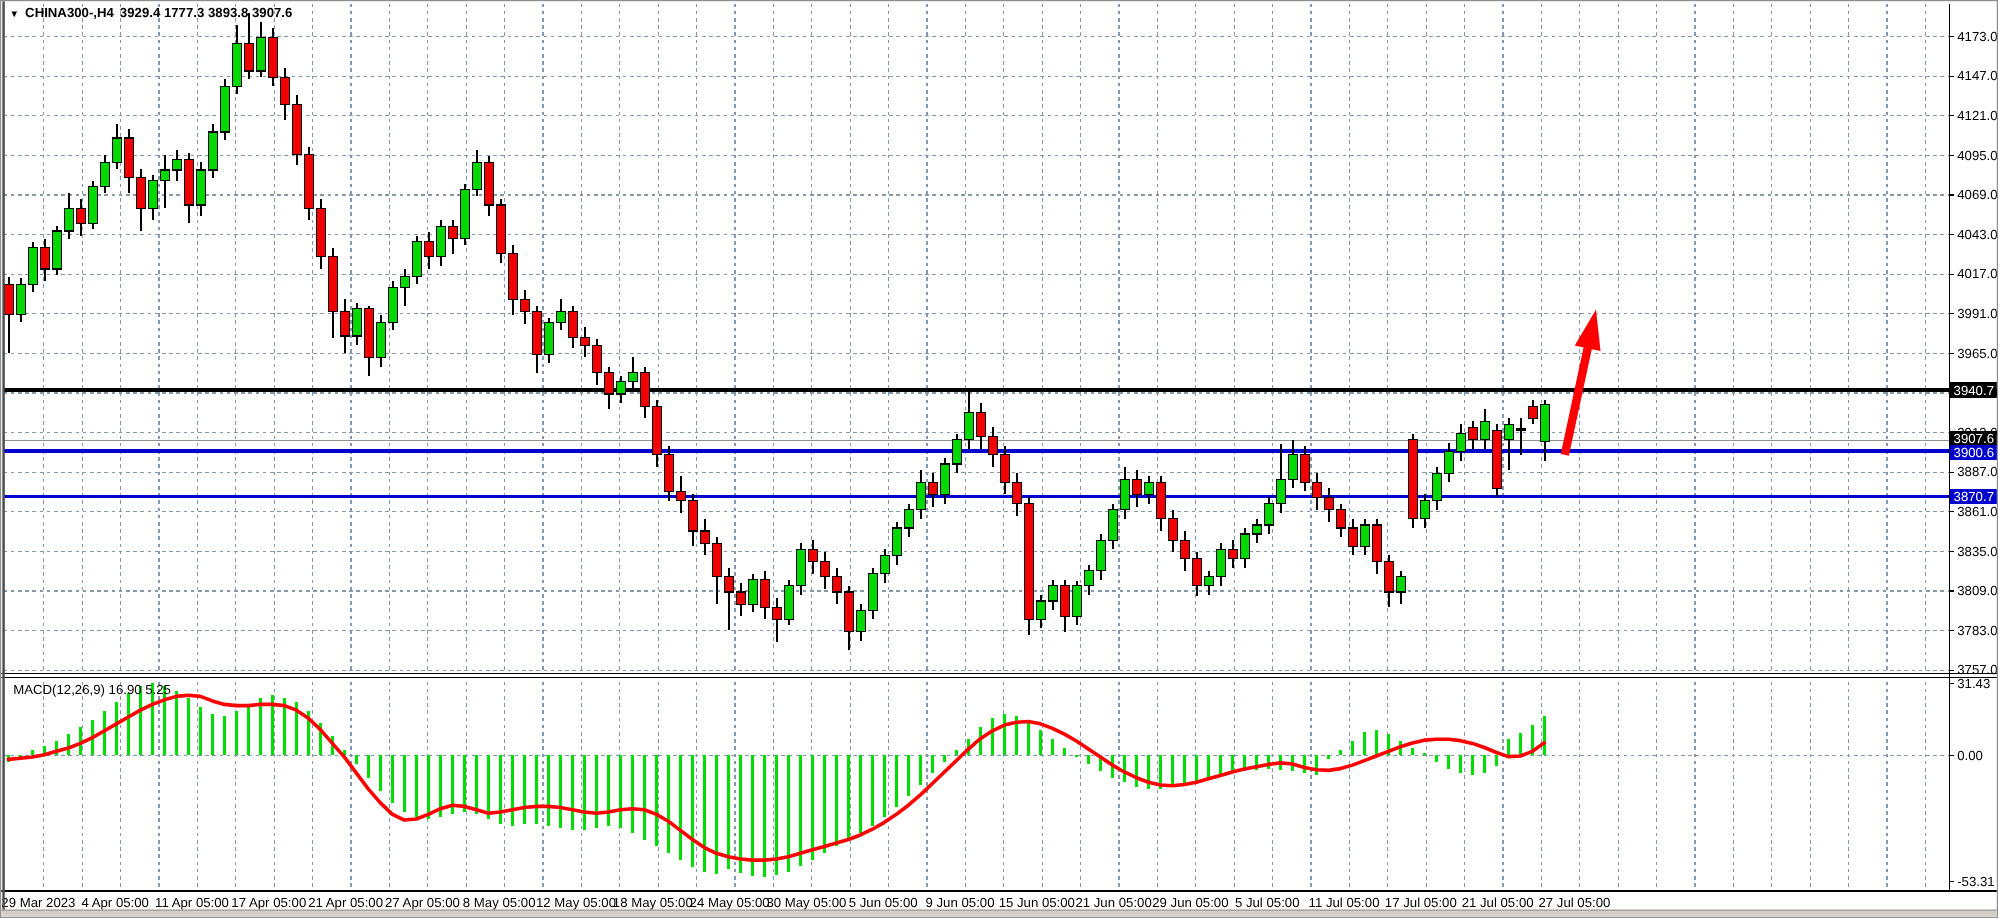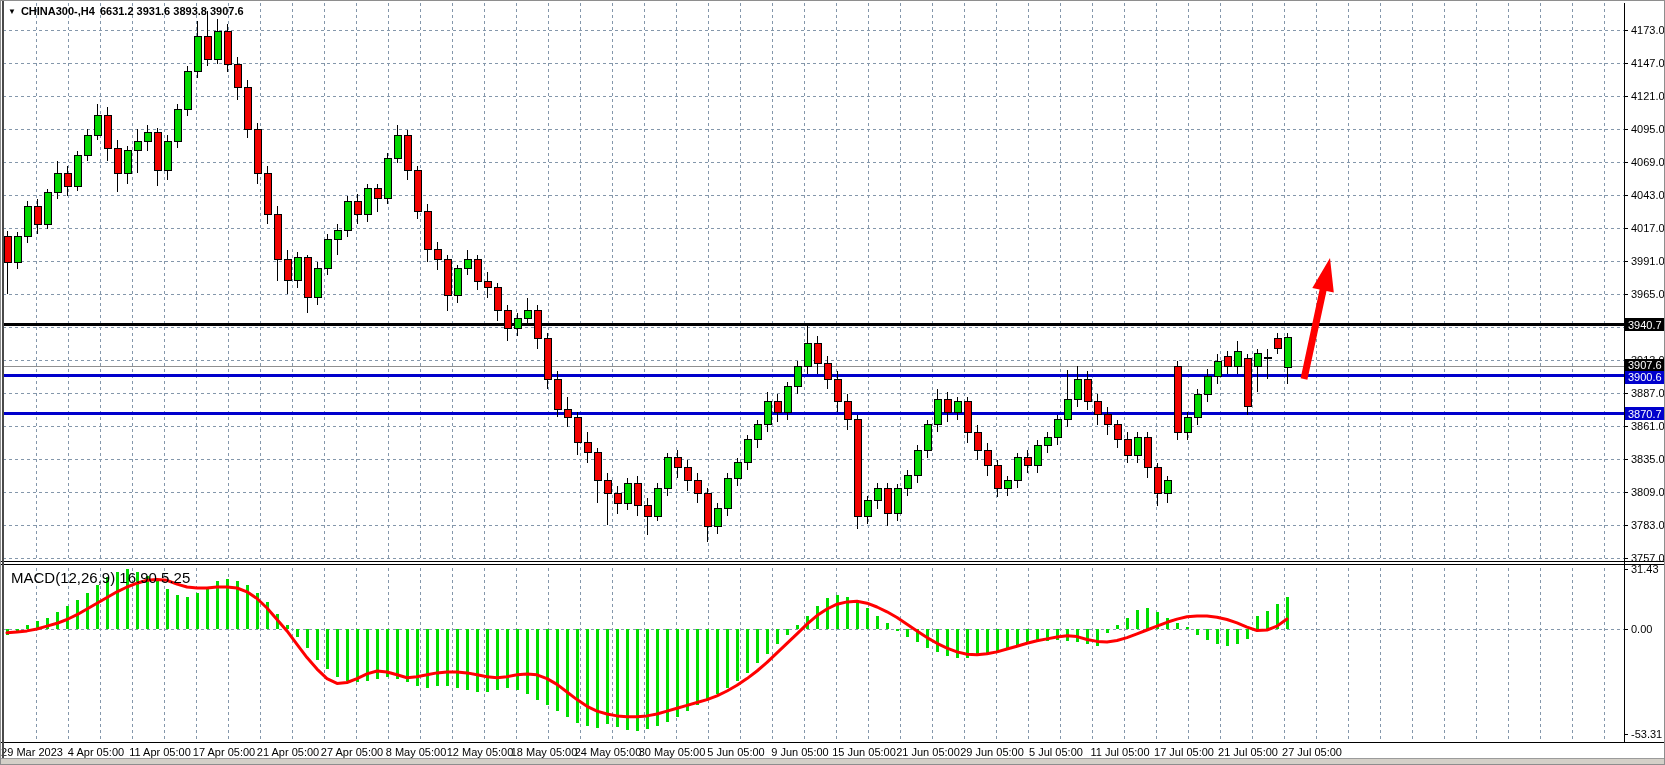--- a/index.html
+++ b/index.html
@@ -10,21 +10,21 @@
   }
   .frame-left{position:absolute;left:1px;top:0;width:2px;height:760px;background:#4a4a4a;}
   .bottom-strip{position:absolute;left:0;bottom:0;width:1665px;height:5px;background:#d4d0c8;border-top:1px solid #9b9b9b;}
   #chart{position:absolute;left:0;top:0;}
   .chart-title{
     position:absolute;left:7px;top:4px;font-size:11px;font-weight:bold;color:#000;
     display:flex;align-items:center;gap:5px;z-index:5;white-space:nowrap;
   }
   .chart-title .dd{font-size:8px;cursor:pointer;}
   .macd-label{
-    position:absolute;left:10px;top:568px;font-size:15px;color:#000;z-index:5;white-space:nowrap;
+    position:absolute;left:10px;top:568px;font-size:11px;color:#000;z-index:5;white-space:nowrap;
   }
   text{font-family:"Liberation Sans",sans-serif;}
 </style>
 </head>
 <body>
 
 <div class="screen">
   <svg id="chart" width="1665" height="765">
       <g shape-rendering="crispEdges">
         <line x1="2" y1="29.5" x2="1623" y2="29.5" stroke="#8497ab" stroke-width="1" stroke-dasharray="3 3"></line>
@@ -632,20 +632,20 @@
         <text x="1119" y="755" font-size="11" fill="#000000" text-anchor="middle">11 Jul 05:00</text>
         <text x="1183" y="755" font-size="11" fill="#000000" text-anchor="middle">17 Jul 05:00</text>
         <text x="1247" y="755" font-size="11" fill="#000000" text-anchor="middle">21 Jul 05:00</text>
         <text x="1311" y="755" font-size="11" fill="#000000" text-anchor="middle">27 Jul 05:00</text>
       </g>
     </svg>
 
   <div class="chart-title">
     <span class="dd">▼</span>
     <span>CHINA300-,H4</span>
-    <span>6631.2 3931.6 3893.8 3907.6</span>
+    <span>3929.4 1777.3 3893.8 3907.6</span>
   </div>
 
   <div class="macd-label">MACD(12,26,9) 16.90 5.25</div>
 
   <div class="frame-left"></div>
   <div class="bottom-strip"></div>
 </div>
 
 </body></html>

